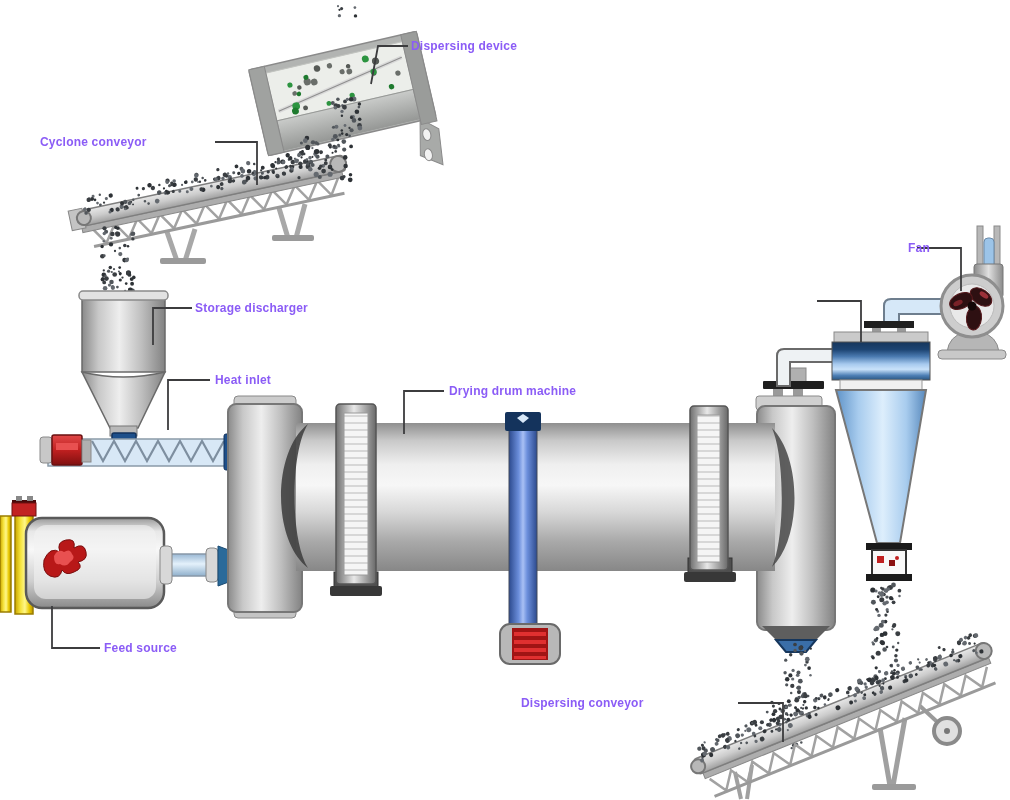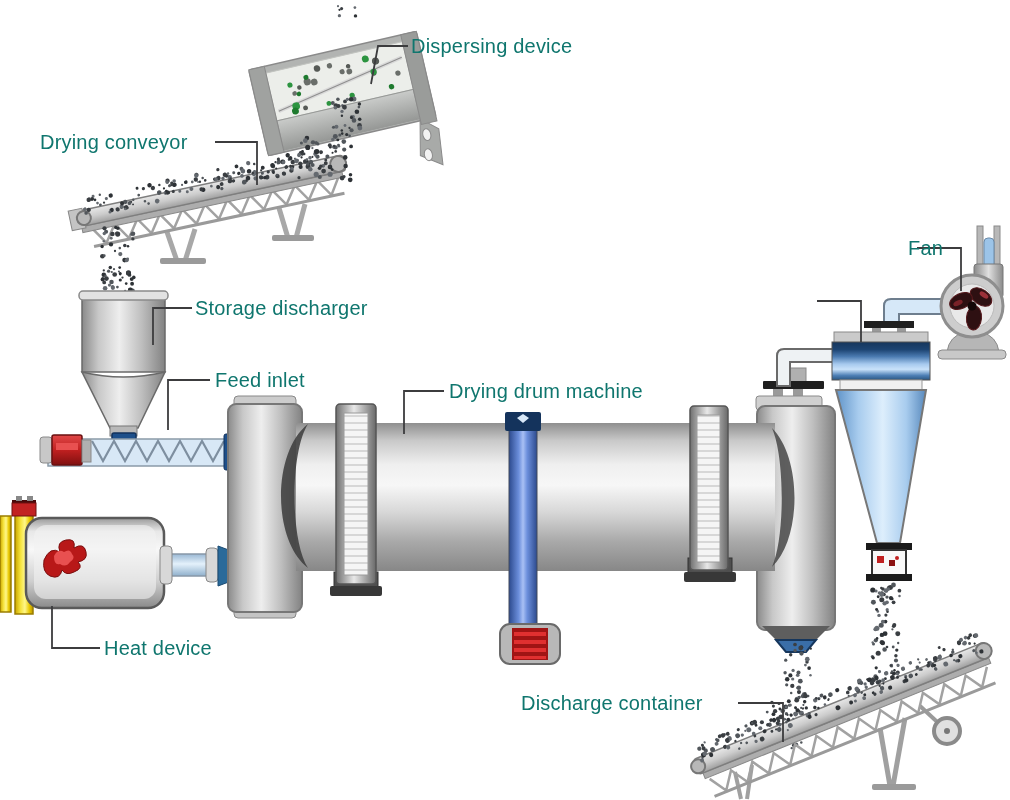--- a/index.html
+++ b/index.html
@@ -1,19 +1,19 @@
 <!DOCTYPE html>
 <html><head>
 <meta charset="utf-8">
 <style>
   html,body{margin:0;padding:0;background:#ffffff;}
   .canvas{position:relative;width:1010px;height:800px;background:#ffffff;overflow:hidden;
           font-family:"Liberation Sans", sans-serif;}
   .diagram-svg{position:absolute;left:0;top:0;}
-  .label{position:absolute;font-size:20px;font-weight:400;letter-spacing:.2px;color:#0f766e;
+  .label{position:absolute;font-size:12px;font-weight:700;letter-spacing:.2px;color:#8b5cf6;
          white-space:nowrap;line-height:26px;}
 </style>
 </head>
 <body>
 
 <div class="canvas">
 
 <svg class="diagram-svg" width="1010" height="800" viewBox="0 0 1010 800">
   <defs>
     <linearGradient id="hDrum" x1="0" y1="0" x2="0" y2="1">
@@ -979,21 +979,21 @@
     <polyline points="210,380 168,380 168,430"></polyline>
     <polyline points="444,391 404,391 404,434"></polyline>
     <polyline points="100,648 52,648 52,606"></polyline>
     <polyline points="817,301 861,301 861,342"></polyline>
     <polyline points="917,248 961,248 961,291"></polyline>
     <polyline points="738,703 783,703 783,742"></polyline>
   </g>
 </svg>
 
 <div class="label" style="left:411px;top:33px">Dispersing device</div>
-<div class="label" style="left:40px;top:129px">Drying conveyor</div>
+<div class="label" style="left:40px;top:129px">Cyclone conveyor</div>
 <div class="label" style="left:195px;top:295px">Storage discharger</div>
-<div class="label" style="left:215px;top:367px">Feed inlet</div>
+<div class="label" style="left:215px;top:367px">Heat inlet</div>
 <div class="label" style="left:449px;top:378px">Drying drum machine</div>
-<div class="label" style="left:104px;top:635px">Heat device</div>
+<div class="label" style="left:104px;top:635px">Feed source</div>
 <div class="label" style="left:908px;top:235px">Fan</div>
-<div class="label" style="left:521px;top:690px">Discharge container</div>
+<div class="label" style="left:521px;top:690px">Dispersing conveyor</div>
 
 </div>
 
 </body></html>

